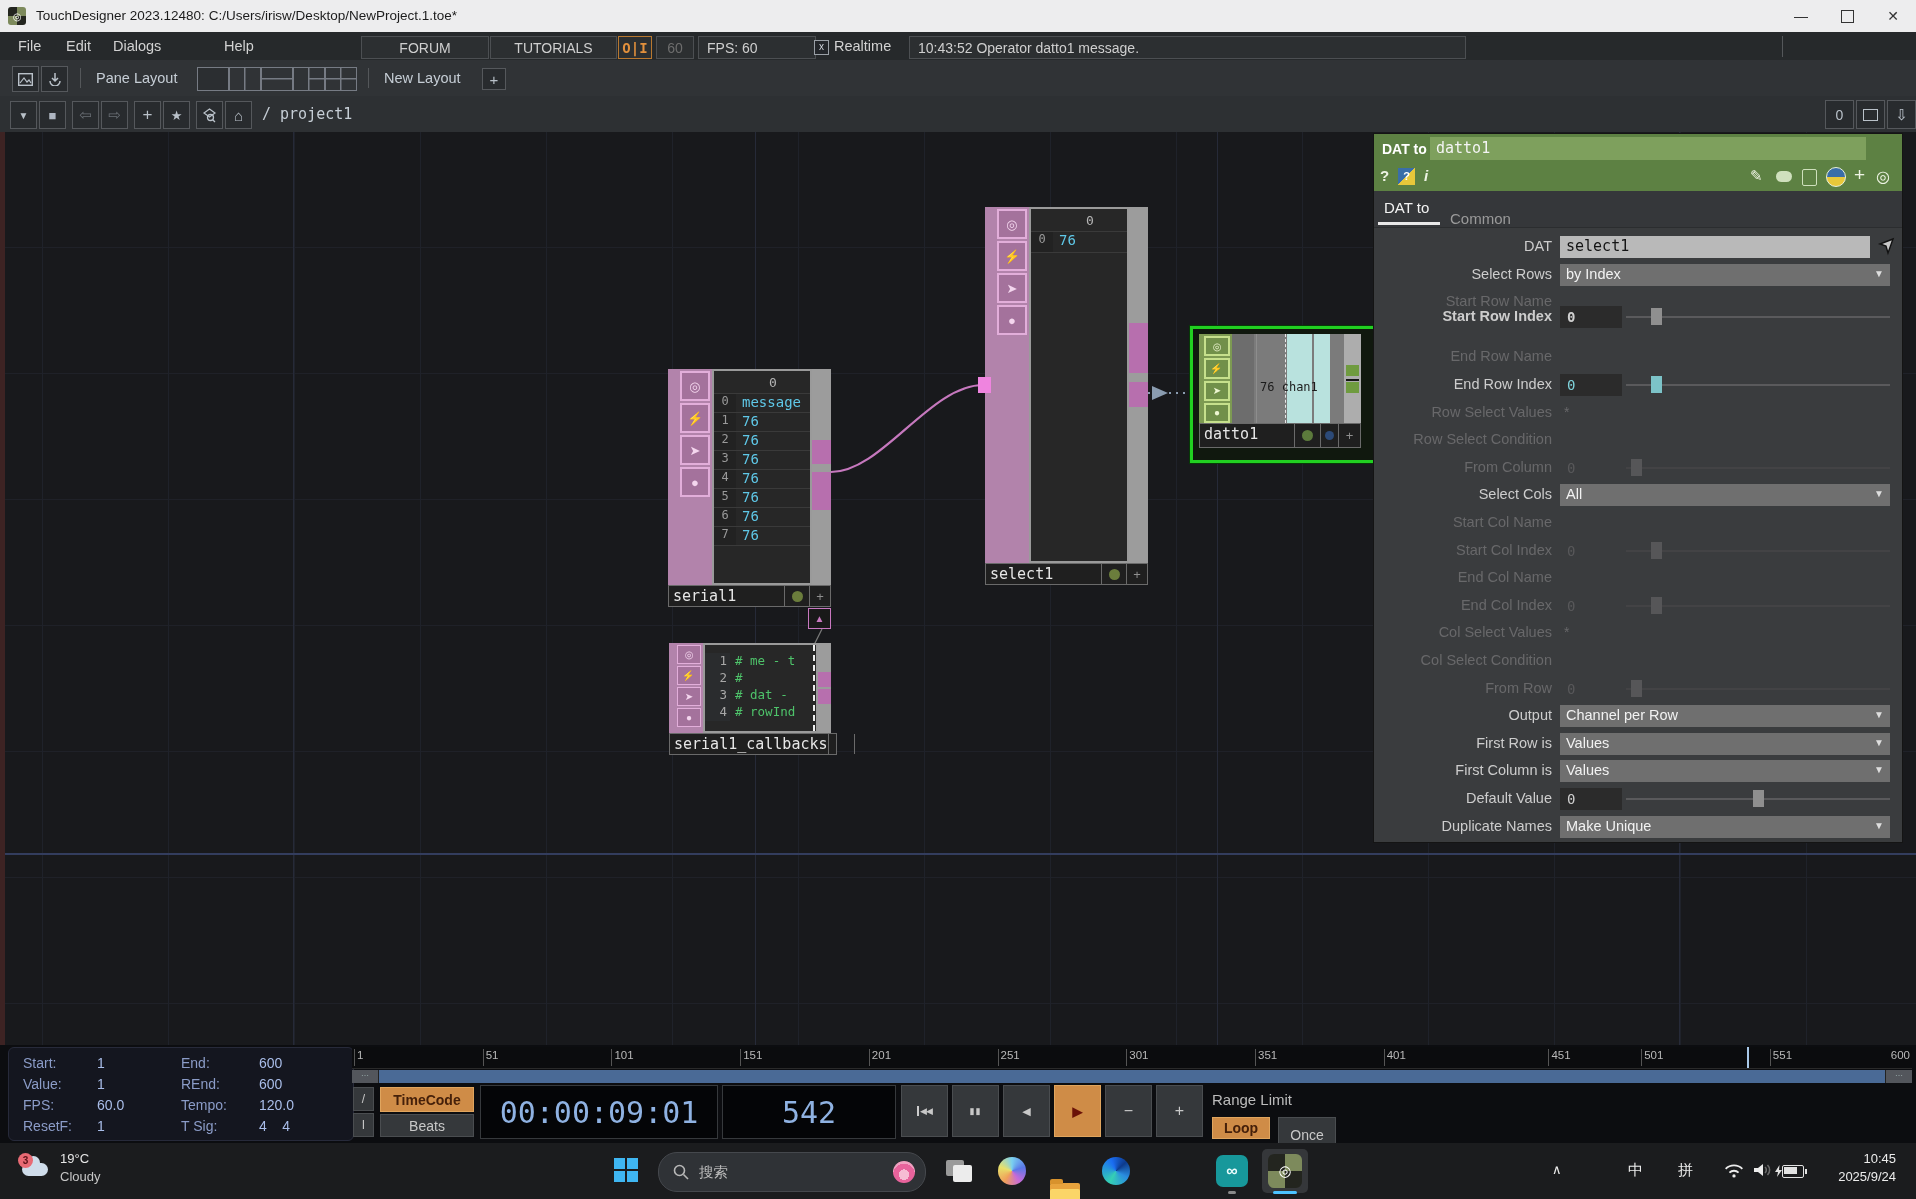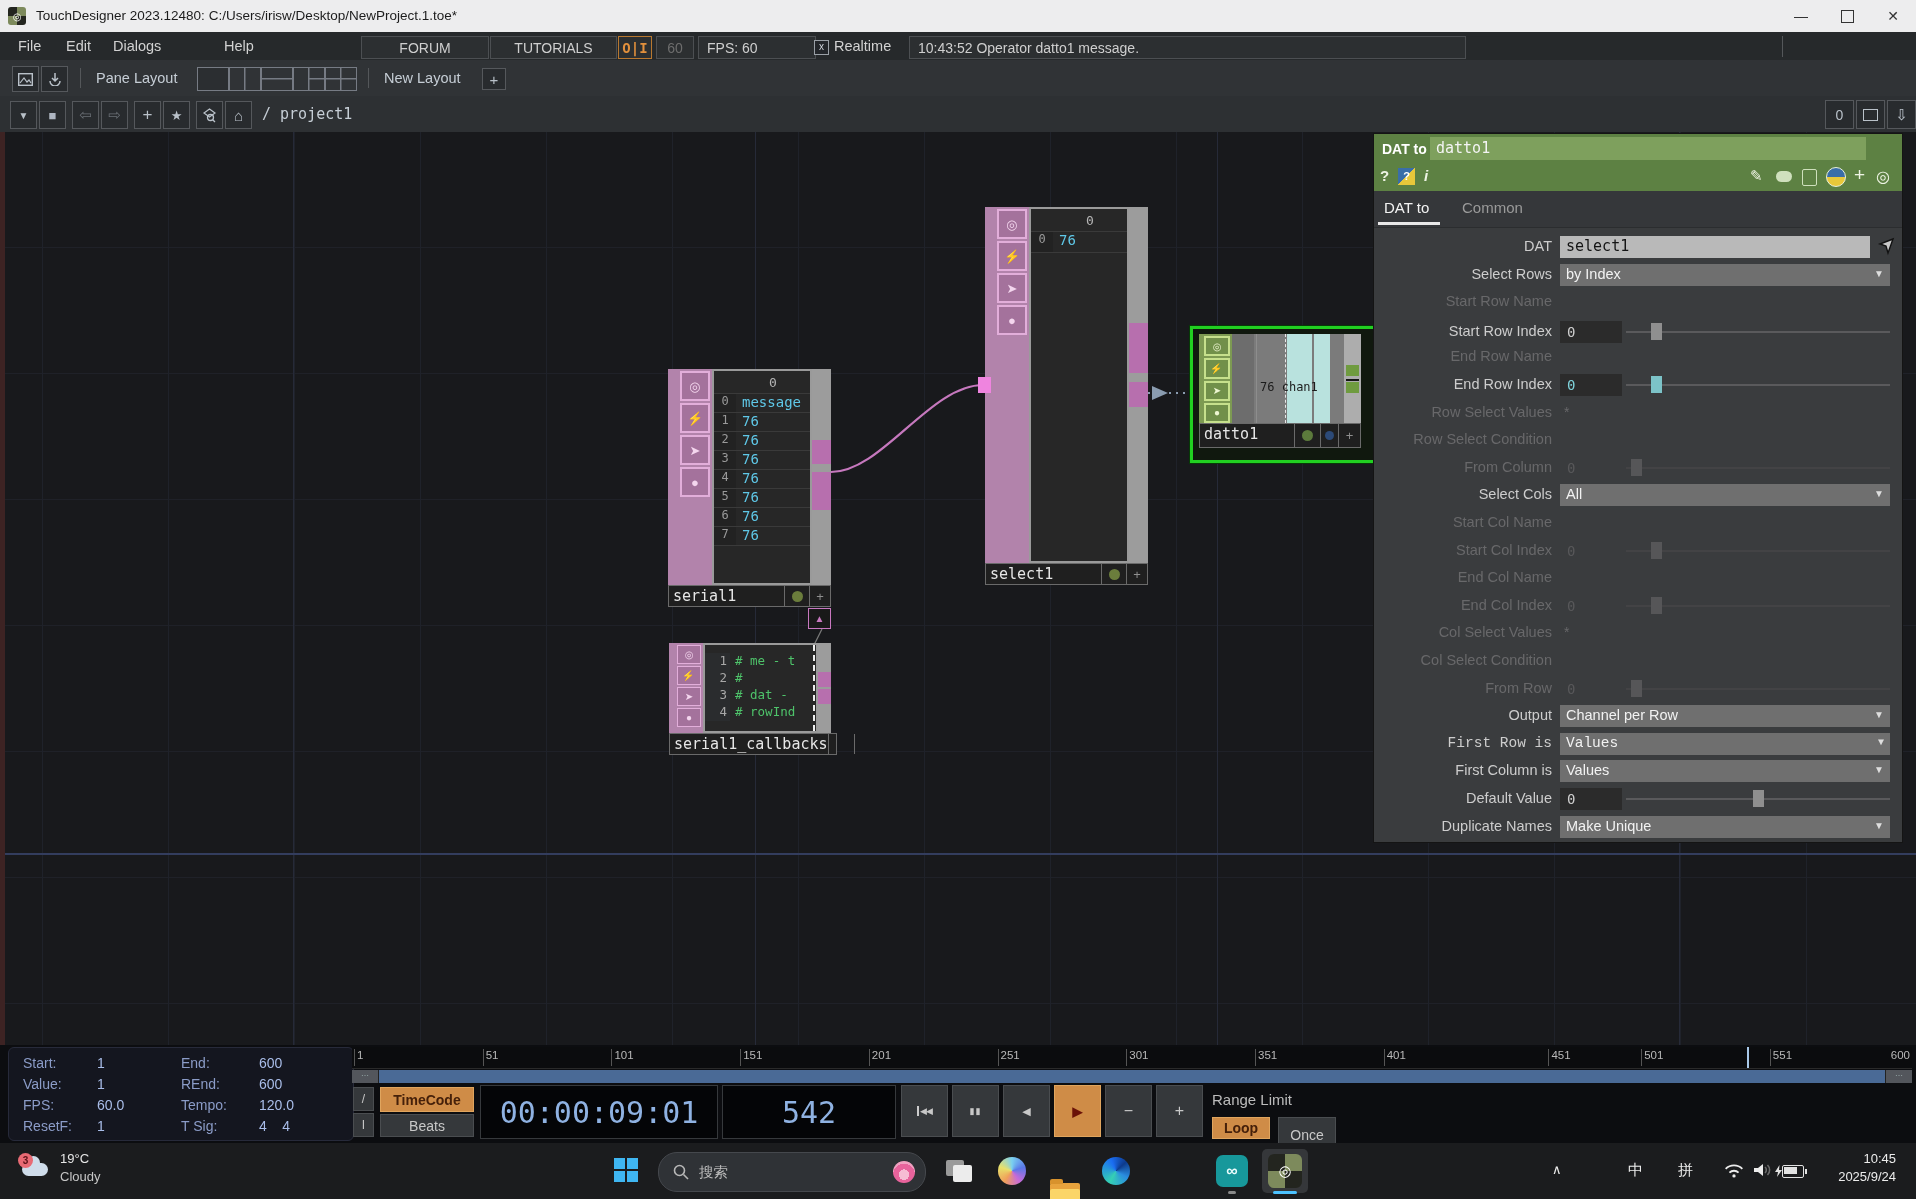--- a/index.html
+++ b/index.html
@@ -455,39 +455,39 @@
       <span class="a hic" style="left:50px;font-weight:bold;font-style:italic;">i</span>
       <span class="a hic" style="left:376px;">✎</span>
       <div class="a" style="left:402px;top:7px;width:16px;height:11px;border-radius:6px;background:#cfe0bd;"></div>
       <div class="a" style="left:428px;top:5px;width:13px;height:15px;border:1.8px solid #cfe0bd;border-radius:2px;"></div>
       <div class="a" style="left:452px;top:3px;width:18px;height:18px;border-radius:50%;background:linear-gradient(180deg,#3a6ea8 50%,#e8c83a 50%);border:1px solid #e8f0dc;"></div>
       <span class="a hic" style="left:480px;font-size:19px;top:0;">+</span>
       <span class="a hic" style="left:502px;font-size:16px;">◎</span>
     </div>
     <div class="a ptabs">
       <span class="a ptab on" style="left:10px;">DAT to</span>
-      <span class="a ptab offt" style="left:88px;">Common</span>
+      <span class="a ptab offt" style="left:76px;margin-top:11px;">Common</span>
       <div class="a tabline"></div>
     </div>
     <div class="a" style="left:0;top:93px;width:528px;height:615px;">
         <div class="prow" style="top: 8px;">
           <span class="plab">DAT</span>
           <div class="pfield pref">select1</div>
           <span style="position: absolute; left: 502px; top: 1px;"><svg width="20" height="20" viewBox="0 0 20 20">
               <path d="M17 3 L4 8 L10 10 L12 17 Z" fill="#c8c8c8" stroke="#111" stroke-width="1.4"></path>
             </svg></span>
         </div>
         <div class="prow" style="top: 35.6px;">
           <span class="plab">Select Rows</span>
           <div class="pfield pmenu"><span>by Index</span><span class="caret">▼</span></div>
         </div>
         <div class="prow off" style="top: 63.2px;">
           <span class="plab">Start Row Name</span>
         </div>
-        <div class="prow" style="top: 93px;">
+        <div class="prow" style="top: 78px; font-weight: bold;">
           <span class="plab">Start Row Index</span>
           <div class="pnum">0</div>
           <div class="ptrack"></div>
           <div class="phandle" style="left: 277.3px;"></div>
         </div>
         <div class="prow off" style="top: 118.4px;">
           <span class="plab">End Row Name</span>
         </div>
         <div class="prow" style="top: 146px;">
           <span class="plab">End Row Index</span>
@@ -540,21 +540,21 @@
         <div class="prow off" style="top: 449.6px;">
           <span class="plab">From Row</span>
           <div class="pnum">0</div>
           <div class="ptrack"></div>
           <div class="phandle" style="left: 257.06px;"></div>
         </div>
         <div class="prow" style="top: 477.2px;">
           <span class="plab">Output</span>
           <div class="pfield pmenu"><span>Channel per Row</span><span class="caret">▼</span></div>
         </div>
-        <div class="prow" style="top: 504.8px; font-family: Liberation Mono, monospace;">
+        <div class="prow" style="top: 504.8px;">
           <span class="plab">First Row is</span>
           <div class="pfield pmenu"><span>Values</span><span class="caret">▼</span></div>
         </div>
         <div class="prow" style="top: 532.4px;">
           <span class="plab">First Column is</span>
           <div class="pfield pmenu"><span>Values</span><span class="caret">▼</span></div>
         </div>
         <div class="prow" style="top: 560px;">
           <span class="plab">Default Value</span>
           <div class="pnum">0</div>

